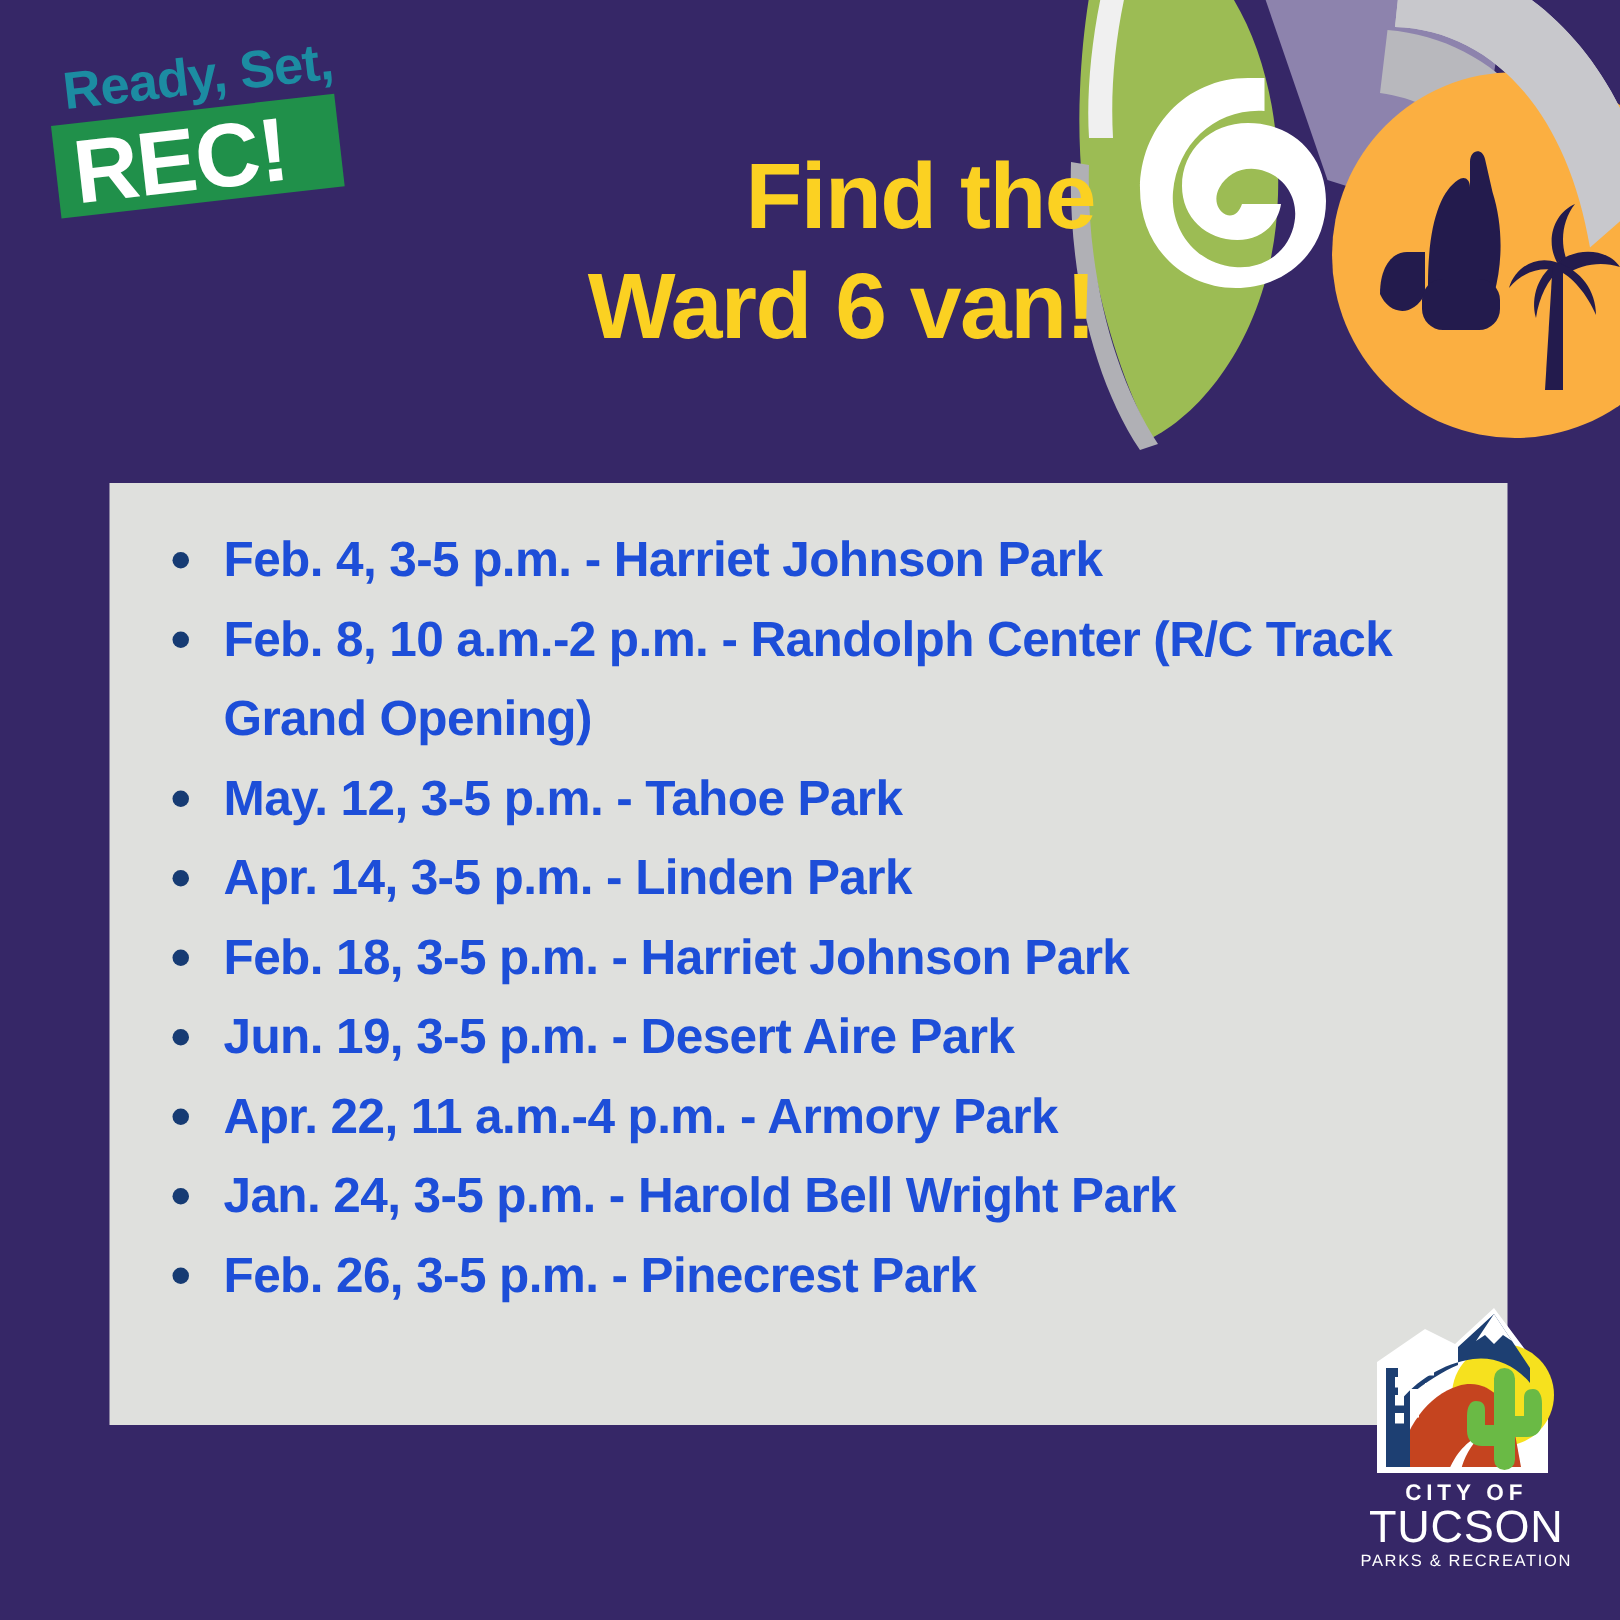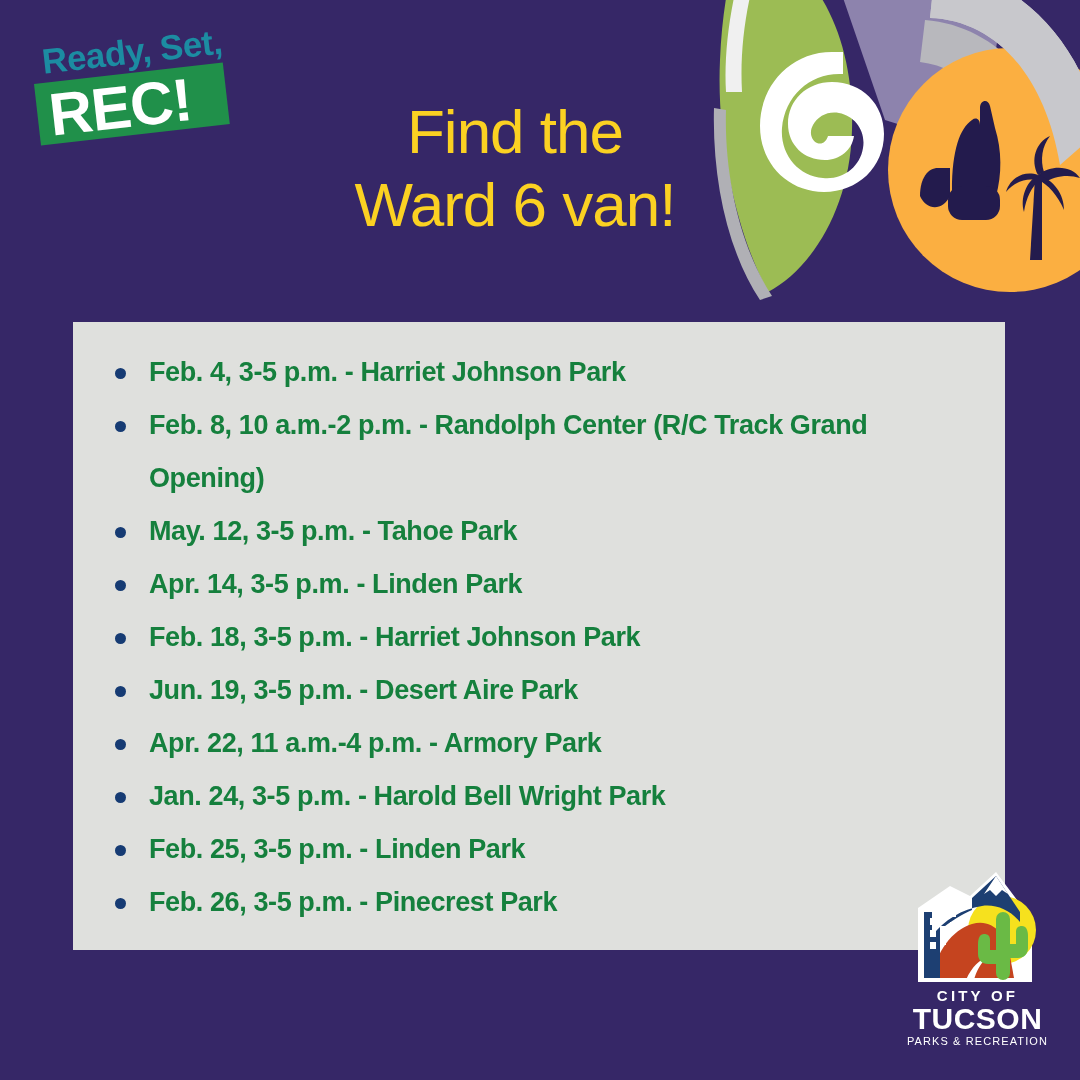--- a/index.html
+++ b/index.html
@@ -69,47 +69,47 @@
     letter-spacing: -1px;
     white-space: nowrap;
   }
 
   
   .headline {
     position: absolute;
     left: 300px;
     top: 95px;
     width: 430px;
-    text-align: center;
+    text-align: right;
     color: #fbd122;
     font-size: 62px;
     line-height: 73px;
-    font-weight: normal;
+    font-weight: bold;
     letter-spacing: -1px;
   }
   .headline-line { display: block; white-space: nowrap; }
 
   
   .panel {
     position: absolute;
     left: 73px;
     top: 322px;
     width: 932px;
     height: 628px;
     background: #dfe0dd;
   }
   .list {
     list-style: none;
     margin: 0;
     padding: 24px 26px 0 30px;
   }
   .list-item {
     position: relative;
-    color: #15803d;
-    font-size: 27px;
+    color: #1d4ed8;
+    font-size: 33px;
     line-height: 53px;
     font-weight: bold;
     padding-left: 46px;
     letter-spacing: -0.4px;
   }
   .list-item::before {
     content: "";
     position: absolute;
     left: 12px;
     top: 22px;
@@ -130,21 +130,21 @@
   .tucson-mark { display: block; width: 135px; height: 118px; margin: 0 auto; }
   .tucson-wordmark { text-align: center; color: #ffffff; margin-top: 2px; }
   .tl-city {
     font-size: 15px;
     font-weight: bold;
     letter-spacing: 3.2px;
     line-height: 15px;
   }
   .tl-tucson {
     font-size: 30px;
-    font-weight: bold;
+    font-weight: normal;
     letter-spacing: 0.5px;
     line-height: 31px;
   }
   .tl-parks {
     font-size: 11px;
     font-weight: normal;
     letter-spacing: 1.1px;
     line-height: 14px;
   }
 </style>
@@ -221,21 +221,20 @@
   <div class="panel">
     <ul class="list">
       <li class="list-item">Feb. 4, 3-5 p.m. - Harriet Johnson Park</li>
       <li class="list-item">Feb. 8, 10 a.m.-2 p.m. - Randolph Center (R/C Track Grand Opening)</li>
       <li class="list-item">May. 12, 3-5 p.m. - Tahoe Park</li>
       <li class="list-item">Apr. 14, 3-5 p.m. - Linden Park</li>
       <li class="list-item">Feb. 18, 3-5 p.m. - Harriet Johnson Park</li>
       <li class="list-item">Jun. 19, 3-5 p.m. - Desert Aire Park</li>
       <li class="list-item">Apr. 22, 11 a.m.-4 p.m. - Armory Park</li>
       <li class="list-item">Jan. 24, 3-5 p.m. - Harold Bell Wright Park</li>
-      <li class="list-item">Feb. 25, 3-5 p.m. - Linden Park</li>
       <li class="list-item">Feb. 26, 3-5 p.m. - Pinecrest Park</li>
     </ul>
   </div>
 
   <div class="tucson-logo">
     <svg class="tucson-mark" viewBox="0 0 135 118">
 
       <path d="M 8 40 L 8 114 L 122 114 L 122 52 L 86 4 L 60 28 L 40 18 Z" fill="#ffffff"></path>
 
       <circle cx="92" cy="62" r="34" fill="#f6e11e"></circle>

